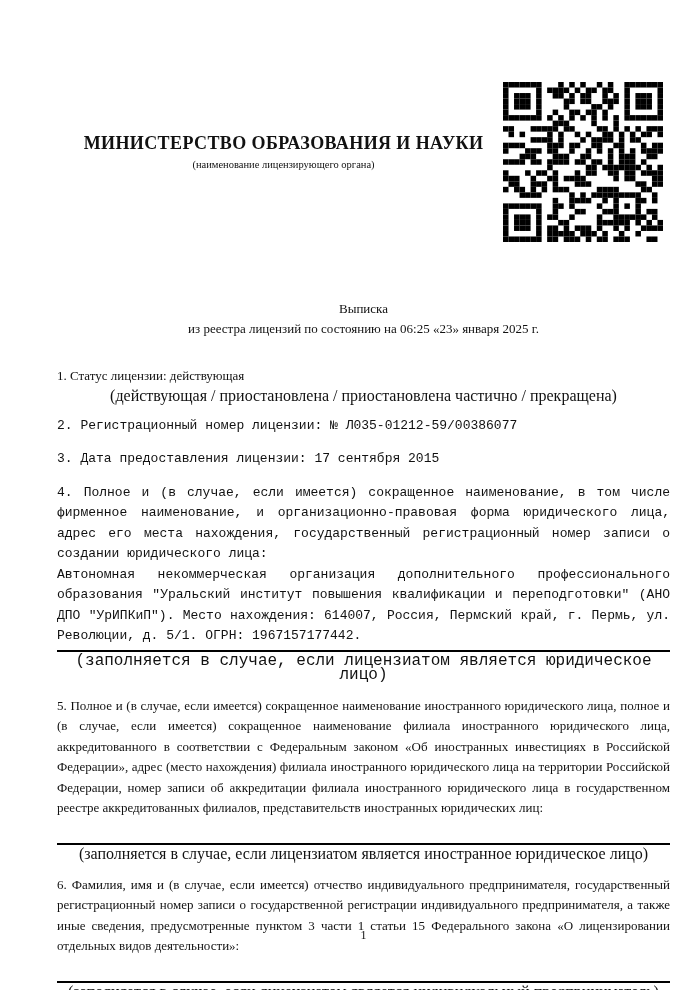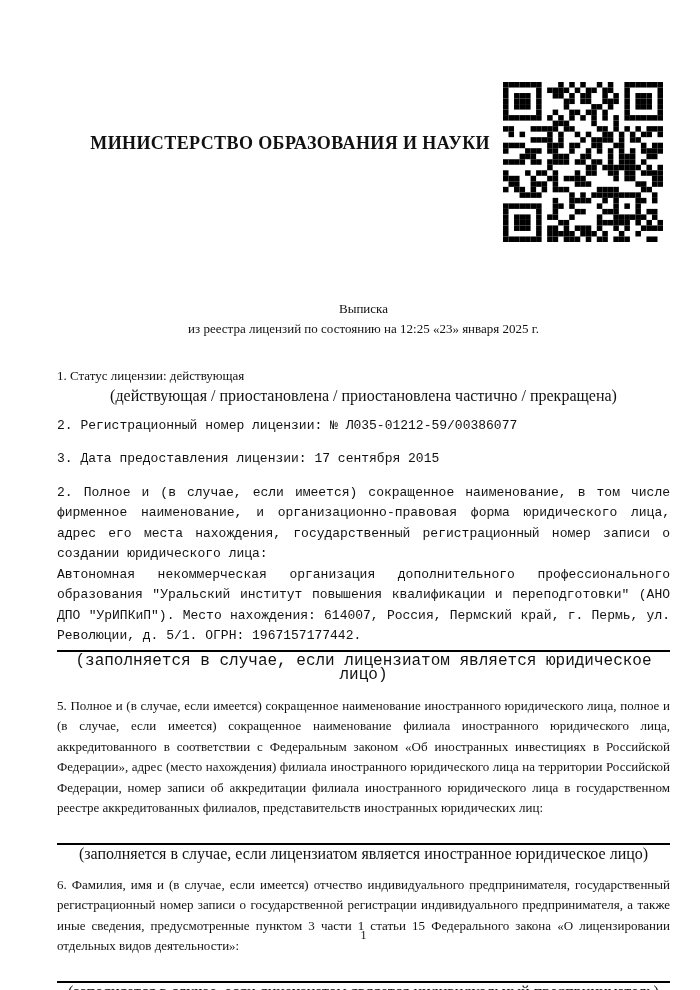--- a/index.html
+++ b/index.html
@@ -11,23 +11,23 @@
     font-family: "Liberation Serif", serif;
     color: #111111;
   }
   .qr {
     position: absolute;
     left: 503px; top: 82px;
     width: 160px; height: 160px;
   }
   .title-block {
     position: absolute;
-    left: 57px; top: 130px;
+    left: 67px; top: 130px;
     width: 433px;
-    text-align: right;
+    text-align: center;
   }
   .title-line {
     font-size: 18px;
     font-weight: bold;
     line-height: 26px;
     letter-spacing: 0.4px;
   }
   .title-sub {
     font-size: 10.5px;
     margin-top: 3px;
@@ -494,44 +494,45 @@
       <rect x="20" y="28" width="1" height="1"></rect>
       <rect x="21" y="28" width="1" height="1"></rect>
       <rect x="22" y="28" width="1" height="1"></rect>
       <rect x="26" y="28" width="1" height="1"></rect>
       <rect x="27" y="28" width="1" height="1"></rect>
     </g>
   </svg>
 
 <div class="title-block">
   <div class="title-line">МИНИСТЕРСТВО ОБРАЗОВАНИЯ И НАУКИ</div>
+  <div class="title-sub">(наименование лицензирующего органа)</div>
 </div>
 
 <div class="content">
 
   <div class="vypiska">
     <div>Выписка</div>
-    <div>из реестра лицензий по состоянию на 12:25 «23» января 2025 г.</div>
+    <div>из реестра лицензий по состоянию на 06:25 «23» января 2025 г.</div>
   </div>
 
   <div class="item mt-first">
     <p>1. Статус лицензии: действующая</p>
     <div class="sub-caption">(действующая / приостановлена / приостановлена частично / прекращена)</div>
   </div>
 
   <div class="item mt">
     <p>2. Регистрационный номер лицензии: № Л035-01212-59/00386077</p>
   </div>
 
   <div class="item mt">
     <p>3. Дата предоставления лицензии: 17 сентября 2015</p>
   </div>
 
   <div class="item mt">
-    <p>2. Полное и (в случае, если имеется) сокращенное наименование, в том числе фирменное наименование, и организационно-правовая форма юридического лица, адрес его места нахождения, государственный регистрационный номер записи о создании юридического лица:</p>
+    <p>4. Полное и (в случае, если имеется) сокращенное наименование, в том числе фирменное наименование, и организационно-правовая форма юридического лица, адрес его места нахождения, государственный регистрационный номер записи о создании юридического лица:</p>
     <p>Автономная некоммерческая организация дополнительного профессионального образования "Уральский институт повышения квалификации и переподготовки" (АНО ДПО "УрИПКиП"). Место нахождения: 614007, Россия, Пермский край, г. Пермь, ул. Революции, д. 5/1. ОГРН: 1967157177442.</p>
     <hr class="rule">
     <div class="sub-caption">(заполняется в случае, если лицензиатом является юридическое лицо)</div>
   </div>
 
   <div class="item mt-lg">
     <p>5. Полное и (в случае, если имеется) сокращенное наименование иностранного юридического лица, полное и (в случае, если имеется) сокращенное наименование филиала иностранного юридического лица, аккредитованного в соответствии с Федеральным законом «Об иностранных инвестициях в Российской Федерации», адрес (место нахождения) филиала иностранного юридического лица на территории Российской Федерации, номер записи об аккредитации филиала иностранного юридического лица в государственном реестре аккредитованных филиалов, представительств иностранных юридических лиц:</p>
     <div class="blank-line"></div>
     <hr class="rule">
     <div class="sub-caption">(заполняется в случае, если лицензиатом является иностранное юридическое лицо)</div>

